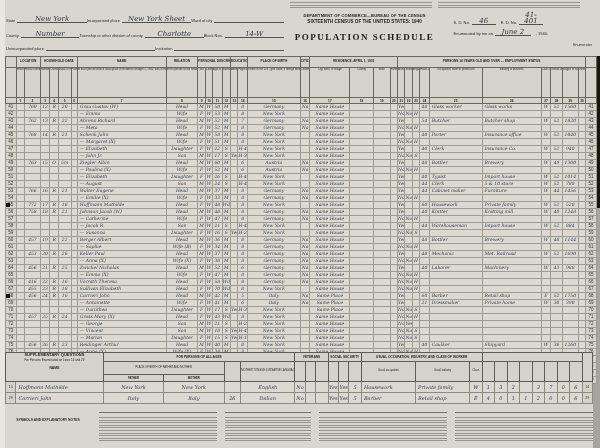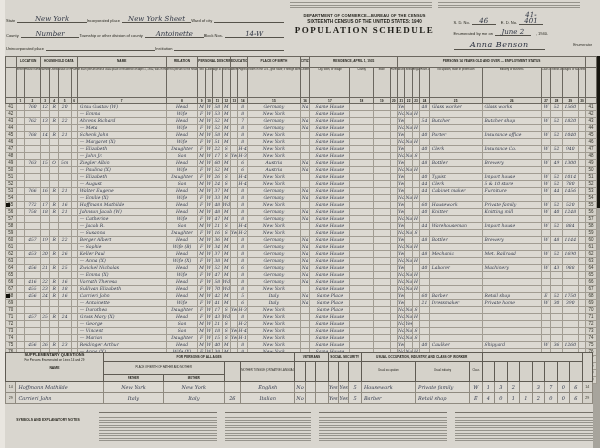--- a/index.html
+++ b/index.html
@@ -20,21 +20,21 @@
   .form-header { position:absolute; left:6px; top:12px; width:590px; height:44px; display:flex; }
   .hleft { width:288px; padding-top:4px; }
   .hrow { display:flex; align-items:flex-end; margin-bottom:8px; }
   .lbl { font-size:4px; color:#2a2921; white-space:nowrap; margin-right:2px; }
   .uline { border-bottom:1px solid #55524a; min-width:24px; flex:1; text-align:center; }
   .hw { font-family:"DejaVu Serif", serif; font-style:italic; color:#2e3442; }
   .hval { font-size:7px; line-height:6px; }
   .hcenter { width:168px; text-align:center; padding-top:1px; }
   .dept { font-size:4px; font-weight:bold; color:#23221c; letter-spacing:.2px; }
   .census16 { font-size:4.6px; font-weight:bold; color:#23221c; margin-top:1px; }
-  .schedtitle { font-family:"Liberation Serif", serif; font-size:9px; font-weight:bold; letter-spacing:1.5px; color:#1d1c17; margin-top:1px; }
+  .schedtitle { font-family:"Liberation Serif", serif; font-size:9px; font-weight:bold; letter-spacing:1.5px; color:#1d1c17; margin-top:8px; }
   .hright { flex:1; padding-left:8px; position:relative; }
   .numrow { display:flex; align-items:flex-end; font-size:4px; color:#2a2921; margin-bottom:4px; }
   .numrow .uline { margin-right:5px; }
   .sheetbox { position:absolute; right:2px; top:0; width:42px; height:27px; border:1px solid #3b3a33; text-align:center; background:#dedbd4; }
   .sheetbox .lbl { display:block; margin-top:1px; }
   .sheetval { font-size:8px; }
   .sheetletter { font-family:"Liberation Serif", serif; font-weight:bold; font-size:8px; color:#1d1c17; }
   .sig { font-size:8px; letter-spacing:.5px; }
   .enumlbl { position:absolute; right:4px; top:31px; font-size:3.6px; color:#2a2921; }
 
@@ -96,21 +96,21 @@
         <span class="uline hw hval">New York</span>
         <span class="lbl">Incorporated place</span>
         <span class="uline hw hval">New York Sheet</span>
         <span class="lbl">Ward of city</span>
         <span class="uline"></span>
       </div>
       <div class="hrow">
         <span class="lbl">County</span>
         <span class="uline hw hval">Number</span>
         <span class="lbl">Township or other division of county</span>
-        <span class="uline hw hval">Antoinette</span>
+        <span class="uline hw hval">Charlotte</span>
         <span class="lbl">Block Nos.</span>
         <span class="uline hw hval">14-W</span>
       </div>
       <div class="hrow" style="margin-bottom:0">
         <span class="lbl">Unincorporated place</span>
         <span class="uline"></span>
         <span class="lbl">Institution</span>
         <span class="uline"></span>
       </div>
     </div>
@@ -126,24 +126,20 @@
         <span class="lbl">S. D. No.</span>
         <span class="uline hw hval" style="max-width:24px">46</span>
         <span class="lbl">E. D. No.</span>
         <span class="uline hw hval" style="max-width:36px">41-401</span>
         <span style="width:48px"></span>
       </div>
       <div class="numrow">
         <span class="lbl">Enumerated by me on</span>
         <span class="uline hw hval" style="max-width:40px">June 2</span>
         <span class="lbl">, 1940.</span>
-        <span style="width:46px"></span>
-      </div>
-      <div class="numrow" style="margin-bottom:0">
-        <span class="uline hw sig">Anna Benson</span>
         <span style="width:46px"></span>
       </div>
       <span class="enumlbl">Enumerator</span>
     </div>
   </header>
 
   <div class="tablewrap">
     <table class="census" id="population-table">
         <colgroup>
           <col style="width: 10px;">

